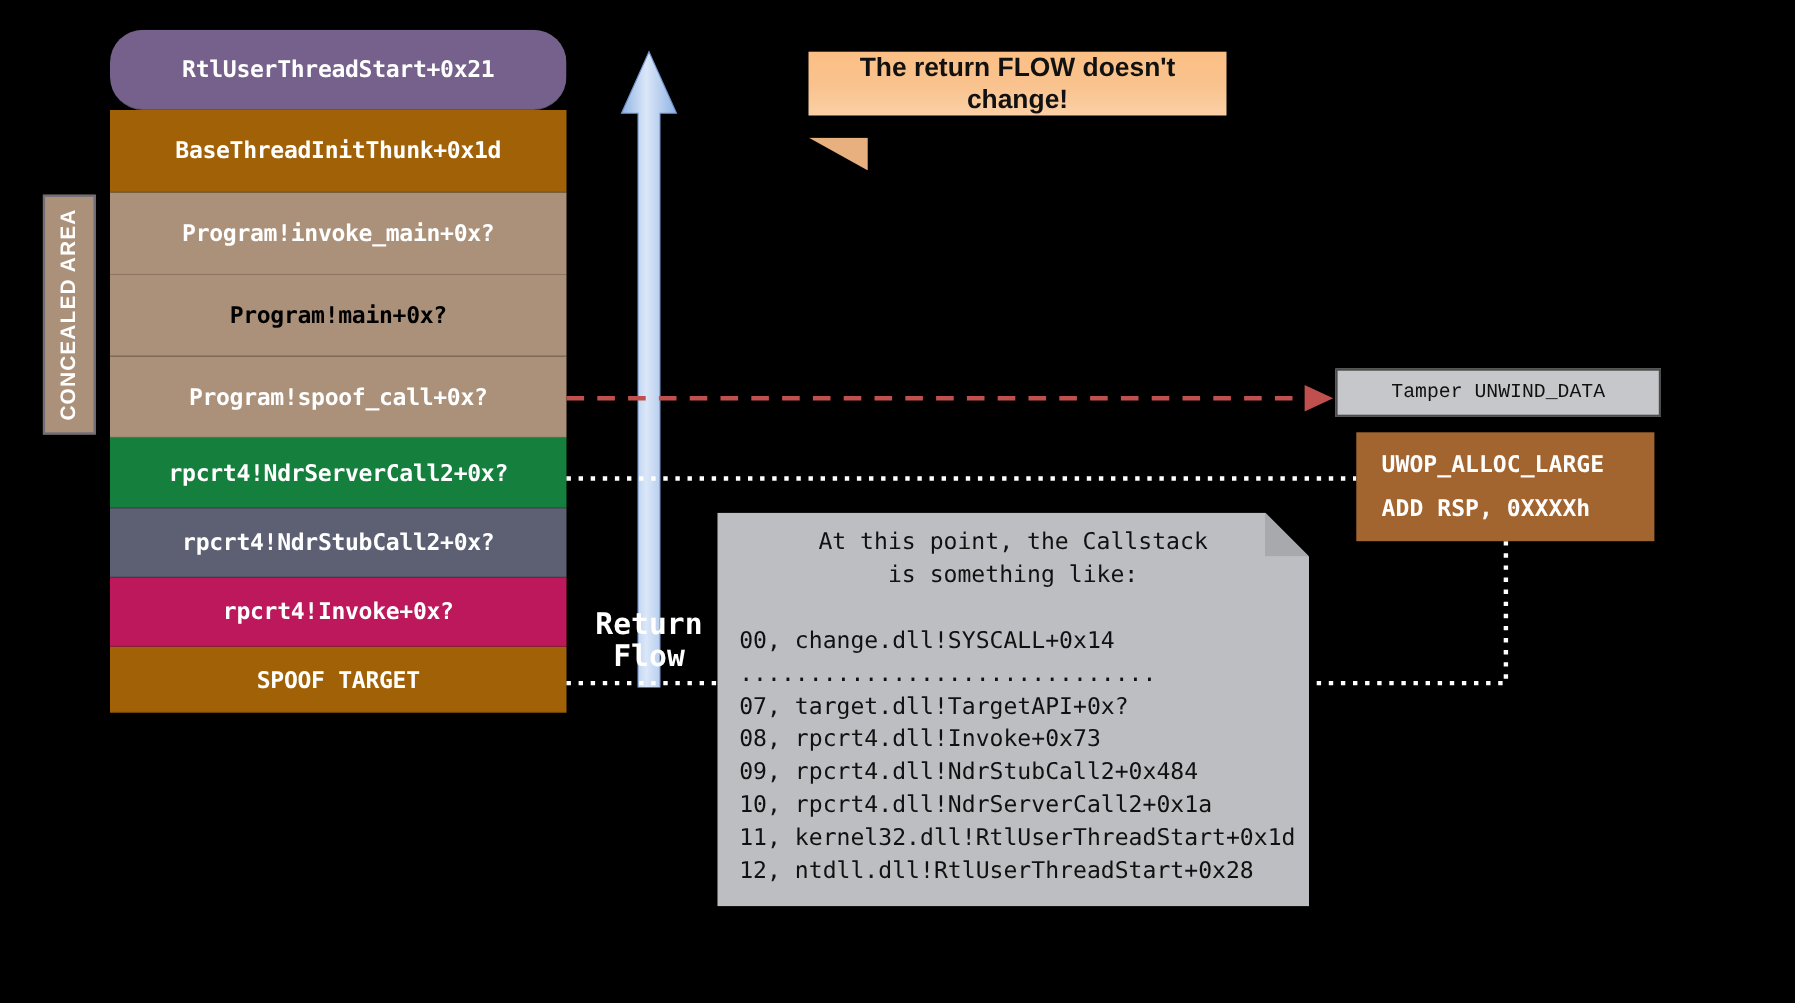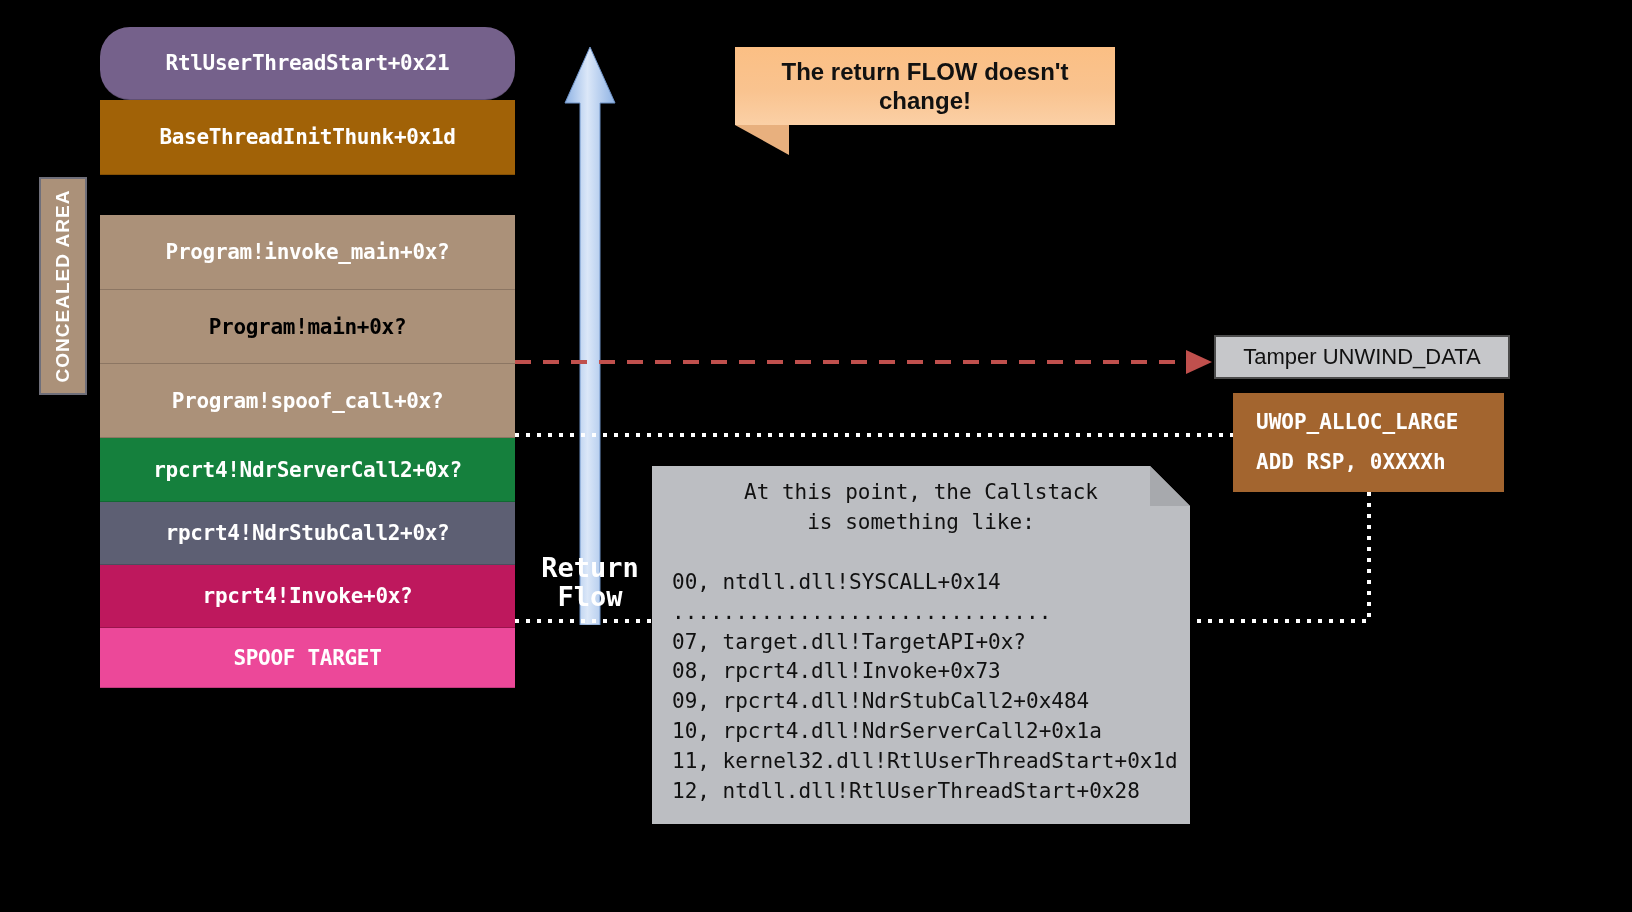--- a/index.html
+++ b/index.html
@@ -31,37 +31,37 @@
   
   .retarrow{position:absolute;left:559px;top:45px;width:62px;height:580px;}
   .retlabel{
     position:absolute;left:508px;top:553px;width:164px;text-align:center;
     color:#ffffff;font-family:"DejaVu Sans Mono",monospace;
     font-size:27px;font-weight:bold;line-height:1.08;white-space:pre-line;
   }
 
   
   .callout{
-    position:absolute;left:735px;top:47px;width:380px;height:78px;
+    position:absolute;left:735px;top:47px;width:380px;height:58px;
     background:linear-gradient(180deg,#fbbf84 0%,#f9c38f 55%,#fbd0a6 100%);
     display:flex;align-items:center;justify-content:center;text-align:center;
     font-family:"Liberation Sans",sans-serif;font-weight:bold;font-size:24px;
     color:#111;line-height:1.22;padding:12px 14px;box-sizing:border-box;
   }
   .callout-tail{
     position:absolute;left:735px;top:125px;width:54px;height:30px;
     background:#e8b07e;clip-path:polygon(0 0,100% 0,100% 100%);
   }
 
   
   .tamper{
     position:absolute;left:1214px;top:335px;width:296px;height:44px;
     background:#c6c7ca;border:2px solid #4c4c4c;box-sizing:border-box;
     display:flex;align-items:center;justify-content:center;
-    font-family:Liberation Sans, sans-serif;font-size:22px;color:#111;
+    font-family:Liberation Mono, monospace;font-size:18px;color:#111;
   }
   .uwop{
     position:absolute;left:1233px;top:393px;width:271px;height:99px;
     background:#a3652f;box-sizing:border-box;
     display:flex;flex-direction:column;justify-content:center;
     padding-left:23px;
     font-family:"DejaVu Sans Mono",monospace;font-size:21px;
     font-weight:bold;color:#fff;line-height:1.42;gap:10px;
   }
 
@@ -95,27 +95,27 @@
 
 <div id="stage">
 
   <div class="concealed-tab">
     <span>CONCEALED AREA</span>
   </div>
 
   <div class="stack" id="stack">
       <div class="frame" style="background: rgb(117, 97, 139); height: 73px; color: rgb(255, 255, 255); border-radius: 30px;">RtlUserThreadStart+0x21</div>
       <div class="frame" style="background: #a16207; height: 75px; color: rgb(255, 255, 255);">BaseThreadInitThunk+0x1d</div>
-      <div class="frame" style="background: rgb(171, 145, 121); height: 75px; color: rgb(255, 255, 255); margin-top: 40px;">Program!invoke_main+0x?</div>
+      <div class="frame" style="background: rgb(171, 145, 121); height: 75px; color: rgb(255, 255, 255);">Program!invoke_main+0x?</div>
       <div class="frame" style="background: rgb(171, 145, 121); height: 74px; color: #000000;">Program!main+0x?</div>
       <div class="frame" style="background: rgb(171, 145, 121); height: 74px; color: rgb(255, 255, 255);">Program!spoof_call+0x?</div>
       <div class="frame" style="background: #15803d; height: 64px; color: rgb(255, 255, 255);">rpcrt4!NdrServerCall2+0x?</div>
       <div class="frame" style="background: rgb(93, 95, 115); height: 63px; color: rgb(255, 255, 255);">rpcrt4!NdrStubCall2+0x?</div>
       <div class="frame" style="background: #be185d; height: 63px; color: rgb(255, 255, 255);">rpcrt4!Invoke+0x?</div>
-      <div class="frame" style="background: #ec4899; height: 60px; color: rgb(255, 255, 255);">SPOOF TARGET</div>
+      <div class="frame" style="background: #a16207; height: 60px; color: rgb(255, 255, 255);">SPOOF TARGET</div>
     </div>
 
   <div class="retarrow">
     <svg width="62" height="580" viewBox="0 0 62 580">
       <defs>
         <linearGradient id="ag" x1="0" y1="0" x2="1" y2="0">
           <stop offset="0%" stop-color="#8fb3e4"></stop>
           <stop offset="45%" stop-color="#dbe7f8"></stop>
           <stop offset="100%" stop-color="#8fb3e4"></stop>
         </linearGradient>
@@ -145,21 +145,21 @@
   <div class="uwop">
     <div>UWOP_ALLOC_LARGE</div>
     <div>ADD RSP, 0XXXXh</div>
   </div>
 
   <div class="note"></div>
   <div class="note-fold"></div>
   <div class="note-title">At this point, the Callstack
 is something like:</div>
   <div class="note-list" id="notelist">
-      <div>00, ntdll.dll!SYSCALL+0x14</div>
+      <div>00, change.dll!SYSCALL+0x14</div>
       <div>..............................</div>
       <div>07, target.dll!TargetAPI+0x?</div>
       <div>08, rpcrt4.dll!Invoke+0x73</div>
       <div>09, rpcrt4.dll!NdrStubCall2+0x484</div>
       <div>10, rpcrt4.dll!NdrServerCall2+0x1a</div>
       <div>11, kernel32.dll!RtlUserThreadStart+0x1d</div>
       <div>12, ntdll.dll!RtlUserThreadStart+0x28</div>
     </div>
 
 </div>

